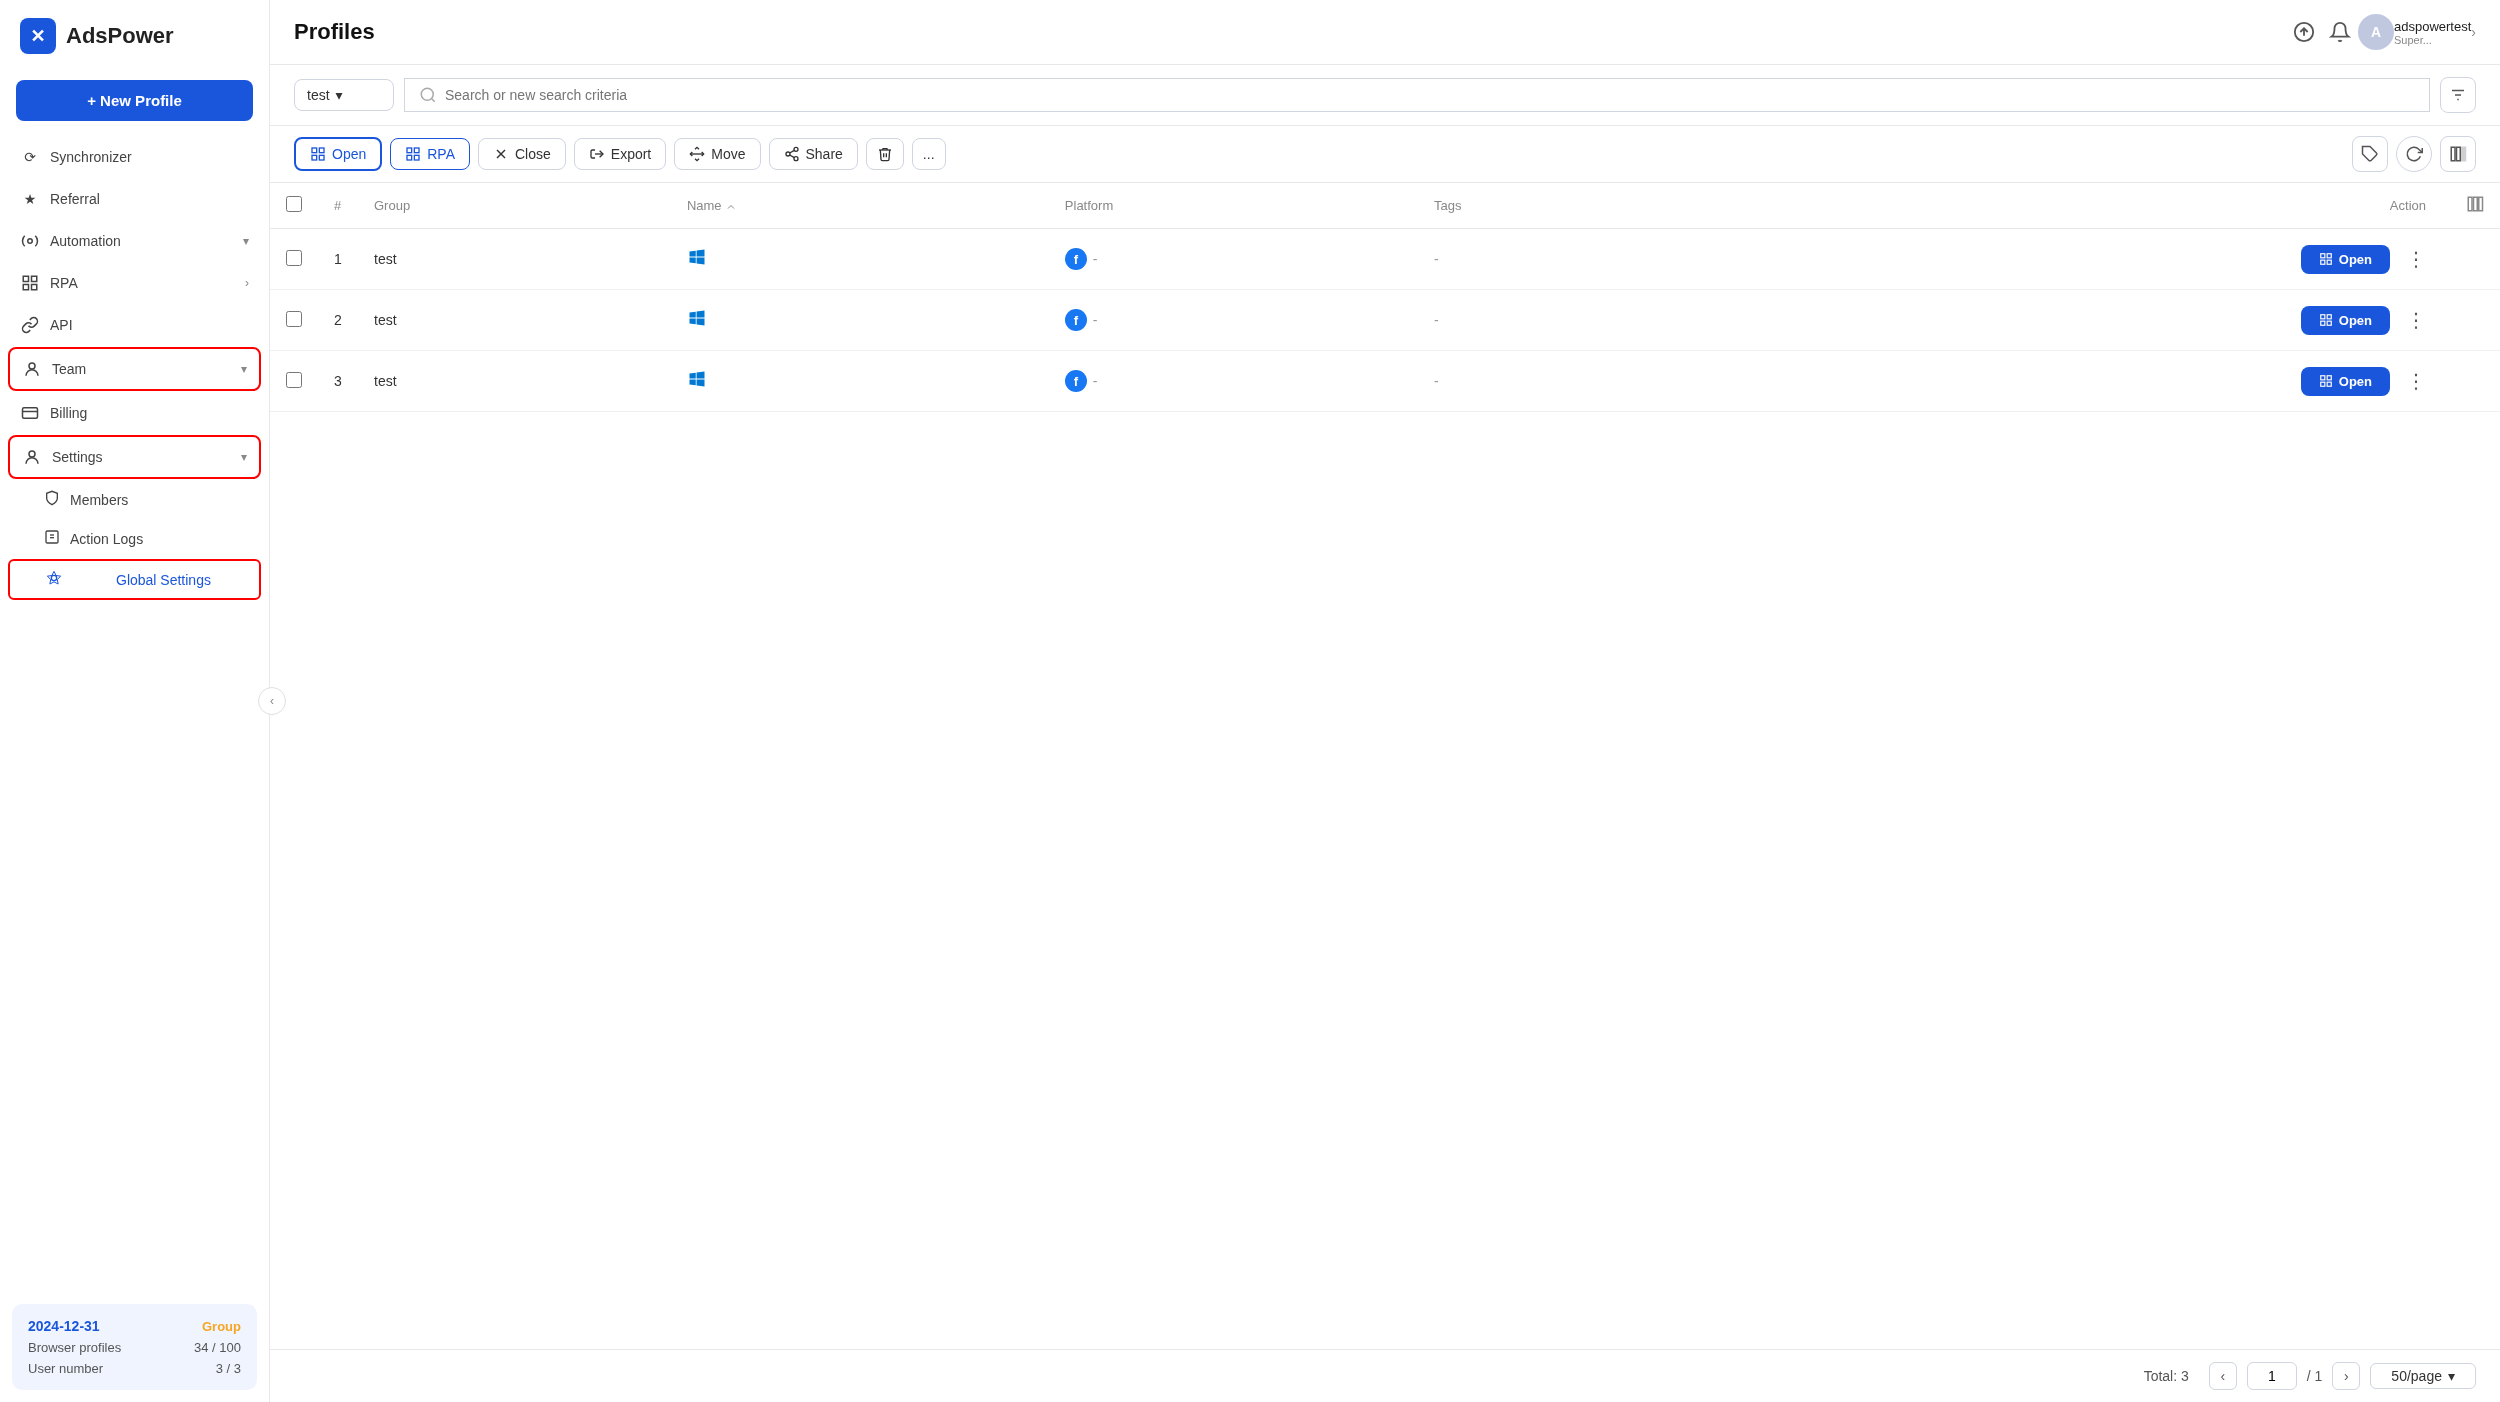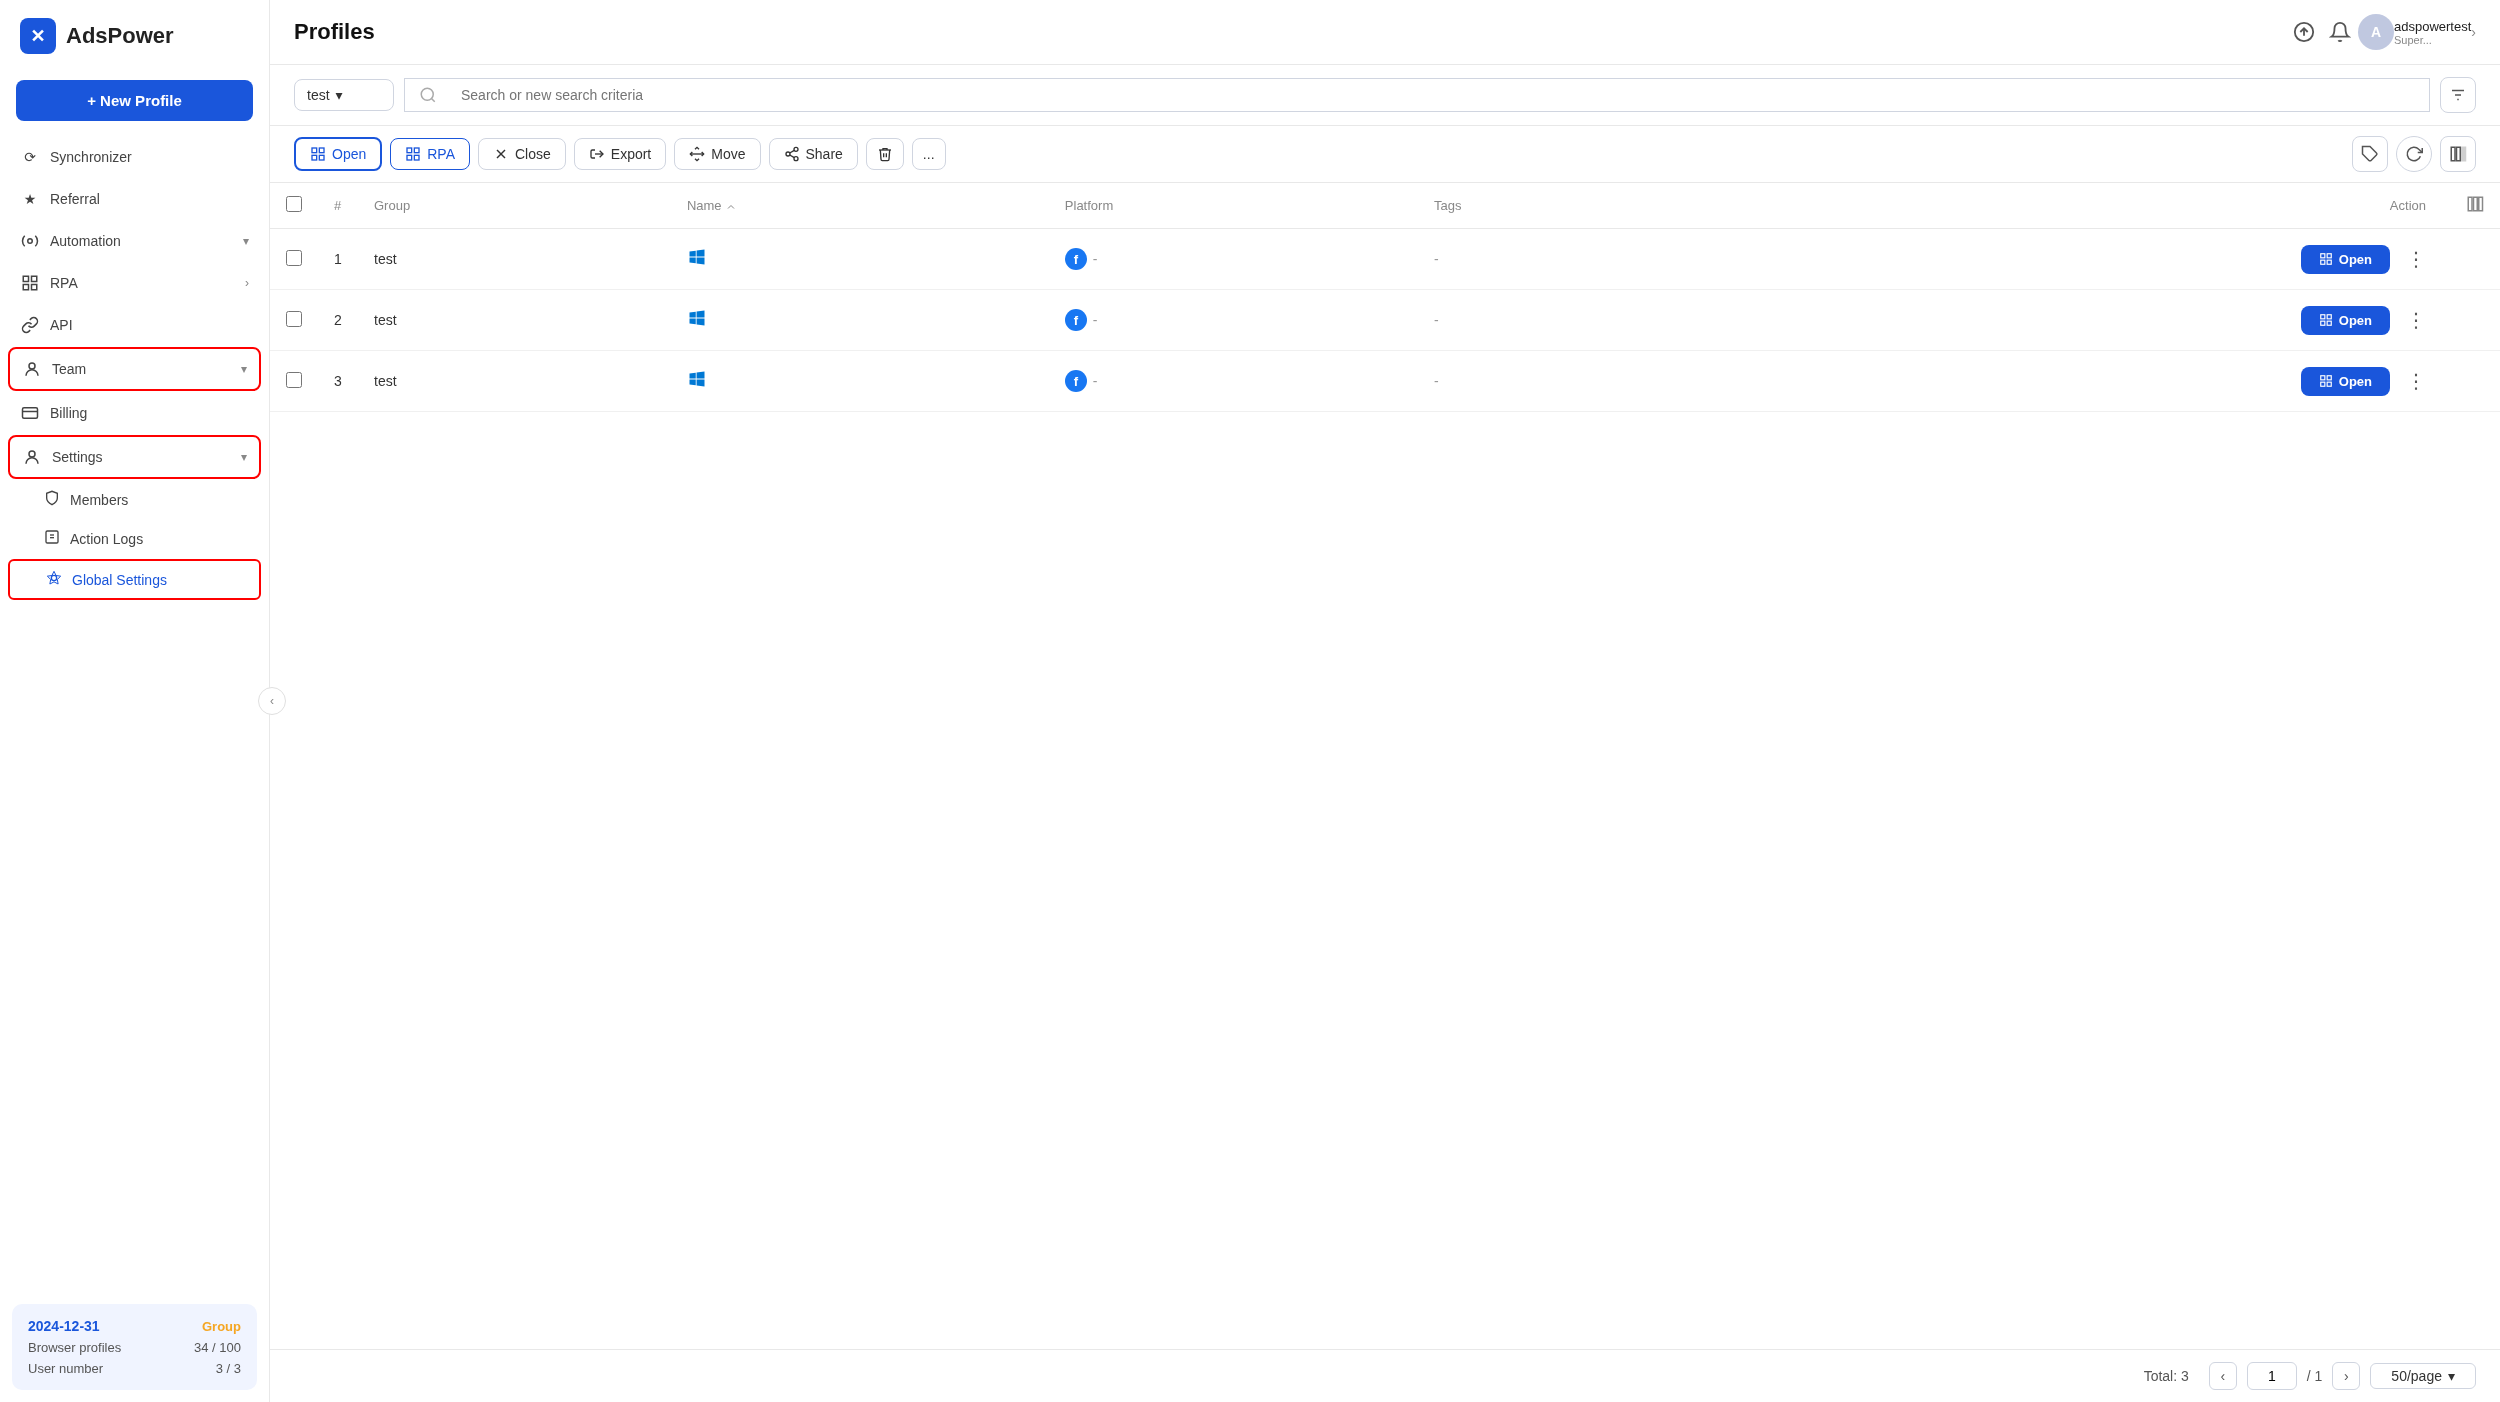--- a/index.html
+++ b/index.html
@@ -165,21 +165,21 @@
       color: #333;
       min-width: 100px;
     }
     .search-bar {
       flex: 1;
       display: flex; align-items: center;
       border: 1px solid #d0d5e0;
       border-radius: 0;
       padding: 7px 14px;
       background: #fff;
-      gap: 24px;
+      gap: 8px;
     }
     .search-bar input {
       border: none; outline: none; font-size: 14px; color: #888; flex: 1; background: transparent;
     }
     .filter-btn {
       width: 36px; height: 36px;
       border: 1px solid #d0d5e0;
       border-radius: 8px;
       display: flex; align-items: center; justify-content: center;
       cursor: pointer; background: #fff; color: #555; font-size: 16px;
@@ -437,21 +437,21 @@
     </div>
 
     <div class="sub-nav-item active-global">
       <span class="nav-icon">
         <svg width="16" height="16" viewBox="0 0 24 24" fill="none" stroke="#1a56db" stroke-width="2">
             <hexagon cx="12" cy="12" r="9"></hexagon>
             <circle cx="12" cy="12" r="4" stroke="#1a56db"></circle>
             <polygon points="12,2 15.09,8.26 22,9.27 17,14.14 18.18,21.02 12,17.77 5.82,21.02 7,14.14 2,9.27 8.91,8.26" fill="none" stroke="#1a56db" stroke-width="1.5"></polygon>
           </svg>
       </span>
-      <span style="color:#1a56db;">Global Settings</span>
+      <span style="color:#1a56db;margin-left:44px;">Global Settings</span>
     </div>
   </div>
 
   <div class="sidebar-footer">
     <div class="footer-top">
       <span class="footer-date">2024-12-31</span>
       <span class="footer-renew" style="margin-left: auto;">Group</span>
     </div>
     <div class="footer-row">
       <span>Browser profiles</span>

